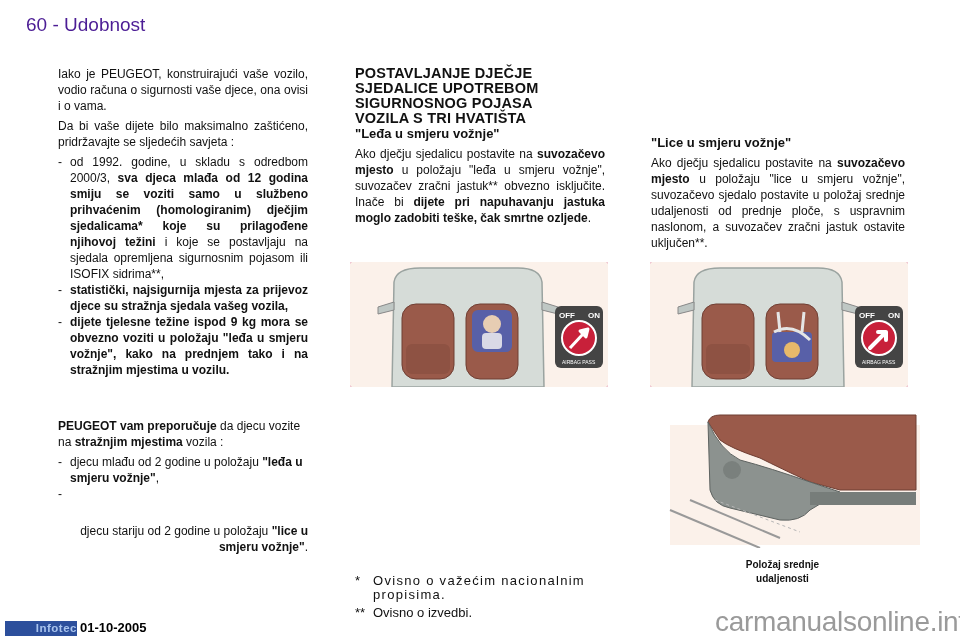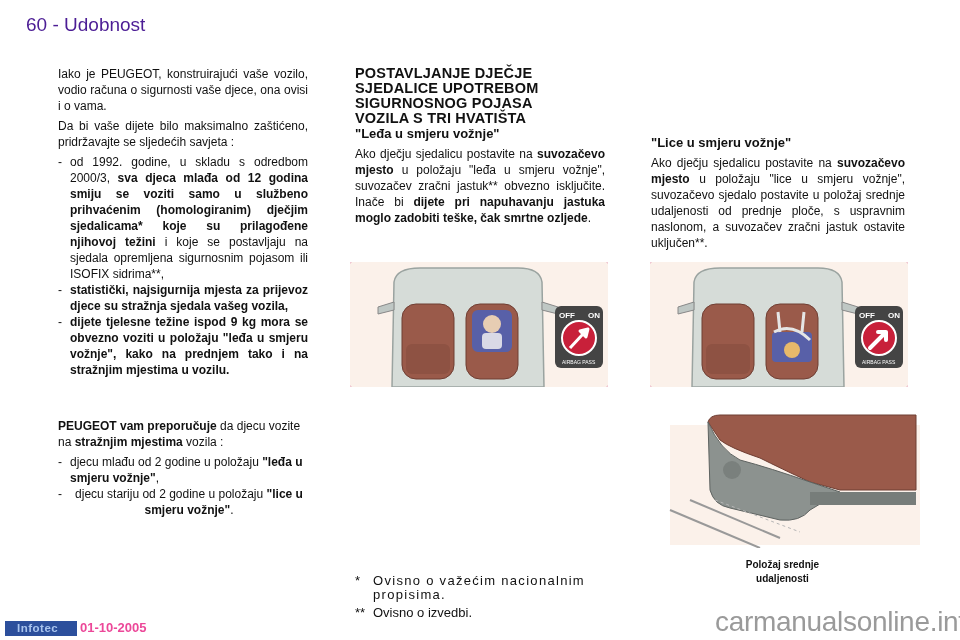--- a/index.html
+++ b/index.html
@@ -11,22 +11,22 @@
     .body-txt { font-size:12px; line-height:16px; text-align:justify; }
     .b { font-weight:bold; }
     .para { margin-bottom:4px; }
     .li { display:flex; }
     .li .dash { width:12px; flex:none; }
     .li .tx { flex:1; text-align:justify; }
     .col1 { left:58px; width:250px; }
     .col2 { left:355px; width:250px; }
     .col3 { left:651px; width:254px; }
     .fig { background:#be185d; border-radius:2px; overflow:hidden; }
-    .footer-logo { left:5px; top:621px; width:72px; height:15px; background:#2c4f9c; color:#a9c4ee; font-weight:bold; font-size:11.5px; line-height:15px; text-align:left; letter-spacing:0.5px;padding-left:12px; }
-    .footer-date { left:80px; top:620px; font-size:13px; font-weight:bold; color:#ec4899; }
+    .footer-logo { left:5px; top:621px; width:72px; height:15px; background:#2c4f9c; color:#a9c4ee; font-weight:bold; font-size:11.5px; line-height:15px; text-align:right; letter-spacing:0.5px;padding-left:12px; }
+    .footer-date { left:80px; top:620px; font-size:13px; font-weight:bold; color:#000000; }
     .watermark { left:715px; top:606px; font-size:28px; color:#9a9a9a; letter-spacing:-0.3px; }
     .caption { left:690px; top:558px; width:185px; text-align:center; font-weight:bold; font-size:10px; line-height:14px; }
     .notes { left:355px; top:574px; width:260px; font-size:13px; line-height:14px; }
     .notes .row { display:flex; }
     .notes .mk { width:18px; flex:none; }
   </style>
 </head>
 <body>
 
 <div class="abs page-header">
@@ -55,21 +55,21 @@
 </div>
 
 <div class="abs col1 body-txt" style="top:418px;">
   <p class="para" style="text-align:left;"><span class="b">PEUGEOT vam preporučuje</span><span> da djecu vozite na </span><span class="b">stražnjim mjestima</span><span> vozila :</span></p>
   <div class="li">
     <span class="dash">-</span>
     <span class="tx" style="text-align:left;"><span>djecu mlađu od 2 godine u položaju </span><span class="b">"leđa u smjeru vožnje"</span><span>,</span></span>
   </div>
   <div class="li">
     <span class="dash">-</span>
-    <span class="tx" style="text-align:center;"><span>djecu stariju od 2 godine u položaju </span><span class="b">"lice u smjeru vožnje"</span><span>.</span></span>
+    <span class="tx" style="text-align:right;margin-top:37px;"><span>djecu stariju od 2 godine u položaju </span><span class="b">"lice u smjeru vožnje"</span><span>.</span></span>
   </div>
 </div>
 
 <div class="abs col2" style="top:66px;">
   <div class="h1" style="">
     <div>POSTAVLJANJE DJEČJE</div>
     <div>SJEDALICE UPOTREBOM</div>
     <div>SIGURNOSNOG POJASA</div>
     <div>VOZILA S TRI HVATIŠTA</div>
   </div>

